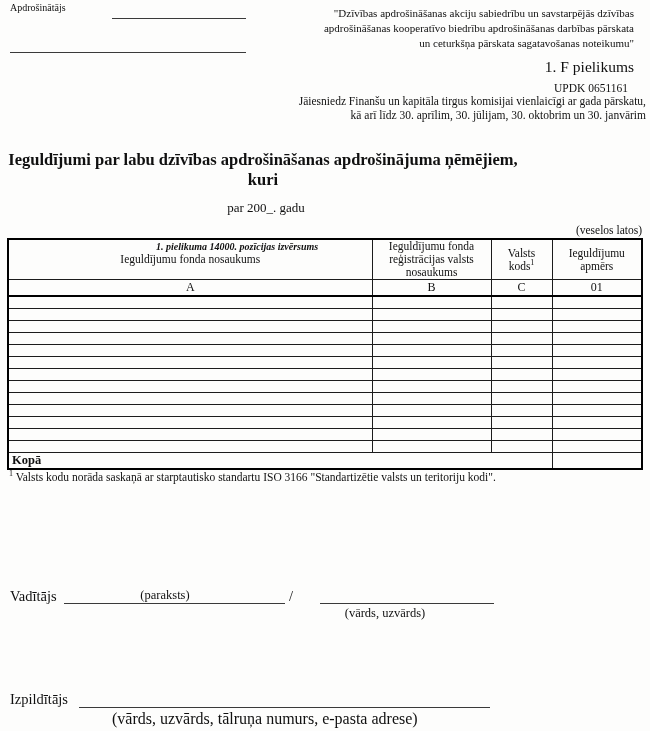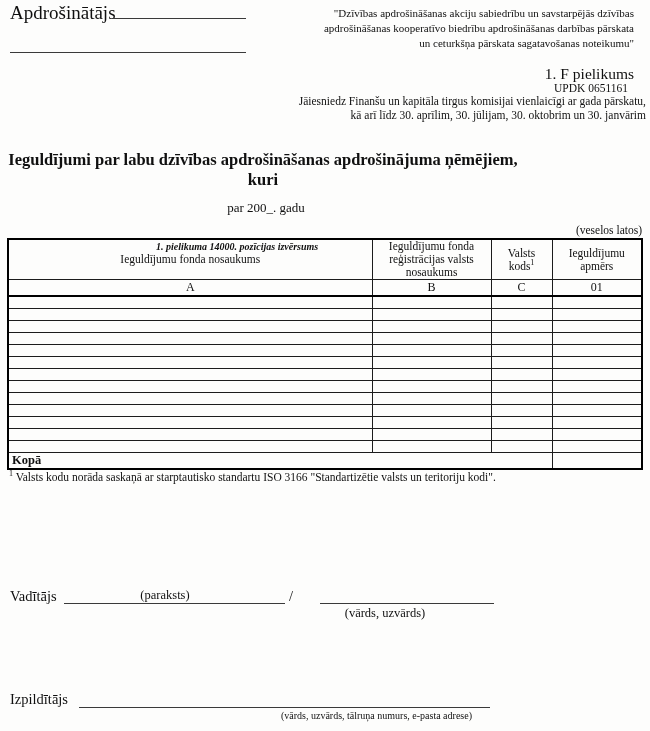--- a/index.html
+++ b/index.html
@@ -3,26 +3,26 @@
 <meta charset="utf-8">
 <style>
   html,body{margin:0;padding:0;}
   body{
     width:650px;height:731px;position:relative;background:#fdfdfc;color:#101010;
     font-family:"Liberation Serif","DejaVu Serif",serif;overflow:hidden;
   }
   .abs{position:absolute;}
   .blank{border-bottom:1.6px solid #3a3a3a;}
   
-  .insurer-label{left:10px;top:2px;font-size:19px;}
+  .insurer-label{left:10px;top:2px;font-size:10px;}
   .insurer-line1{left:112px;top:4px;width:134px;height:14px;}
   .insurer-line2{left:10px;top:38px;width:236px;height:14px;}
   
   .reg-block{right:16px;top:6px;width:400px;text-align:right;font-size:11px;line-height:15px;}
-  .annex{font-size:15.5px;margin-top:15px;}
+  .annex{font-size:15.5px;margin-top:8px;}
   .updk{right:22px;top:82px;font-size:11.5px;}
   .submission{right:4px;top:95px;width:440px;text-align:right;font-size:11.5px;line-height:13.5px;}
   
   .title{left:0;top:150px;width:526px;text-align:center;font-weight:bold;font-size:16.5px;line-height:20px;}
   .period{left:0;top:200px;width:532px;text-align:center;font-size:13px;}
   
   .caption{left:156px;top:241px;font-size:10px;font-weight:bold;font-style:italic;}
   .units{right:8px;top:224px;font-size:11.5px;}
   
   table.form{left:7px;top:238px;width:634px;border-collapse:collapse;table-layout:fixed;
@@ -39,21 +39,21 @@
   .footnote{left:9px;top:471px;font-size:11.5px;}
   
   .manager-label{left:10px;top:588px;font-size:14.5px;}
   .sig-line-1{left:64px;top:589px;width:221px;height:14px;}
   .sig-slash{left:289px;top:588px;font-size:14.5px;}
   .sig-line-2{left:320px;top:589px;width:174px;height:14px;}
   .cap-paraksts{left:65px;top:588px;width:200px;text-align:center;font-size:12.5px;}
   .cap-vards{left:300px;top:606px;width:170px;text-align:center;font-size:12.5px;}
   .preparer-label{left:10px;top:691px;font-size:14.5px;}
   .prep-line{left:79px;top:692px;width:411px;height:15px;}
-  .cap-prep{left:112px;top:710px;width:360px;text-align:right;font-size:10px;}
+  .cap-prep{left:112px;top:710px;width:360px;text-align:left;font-size:16px;}
 </style>
 </head>
 <body>
 
 <div class="abs insurer-label">Apdrošinātājs</div>
 <div class="abs blank insurer-line1"></div>
 <div class="abs blank insurer-line2"></div>
 
 <div class="abs reg-block">
   <div>"Dzīvības apdrošināšanas akciju sabiedrību un savstarpējās dzīvības</div>

